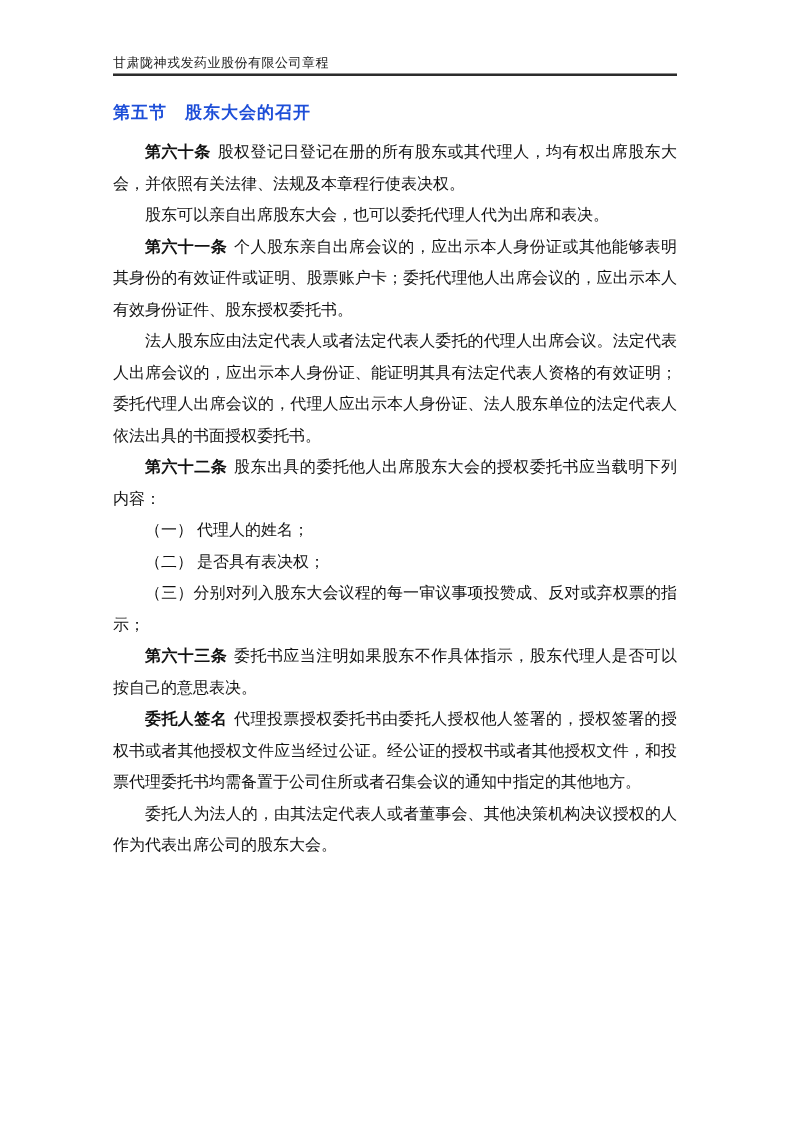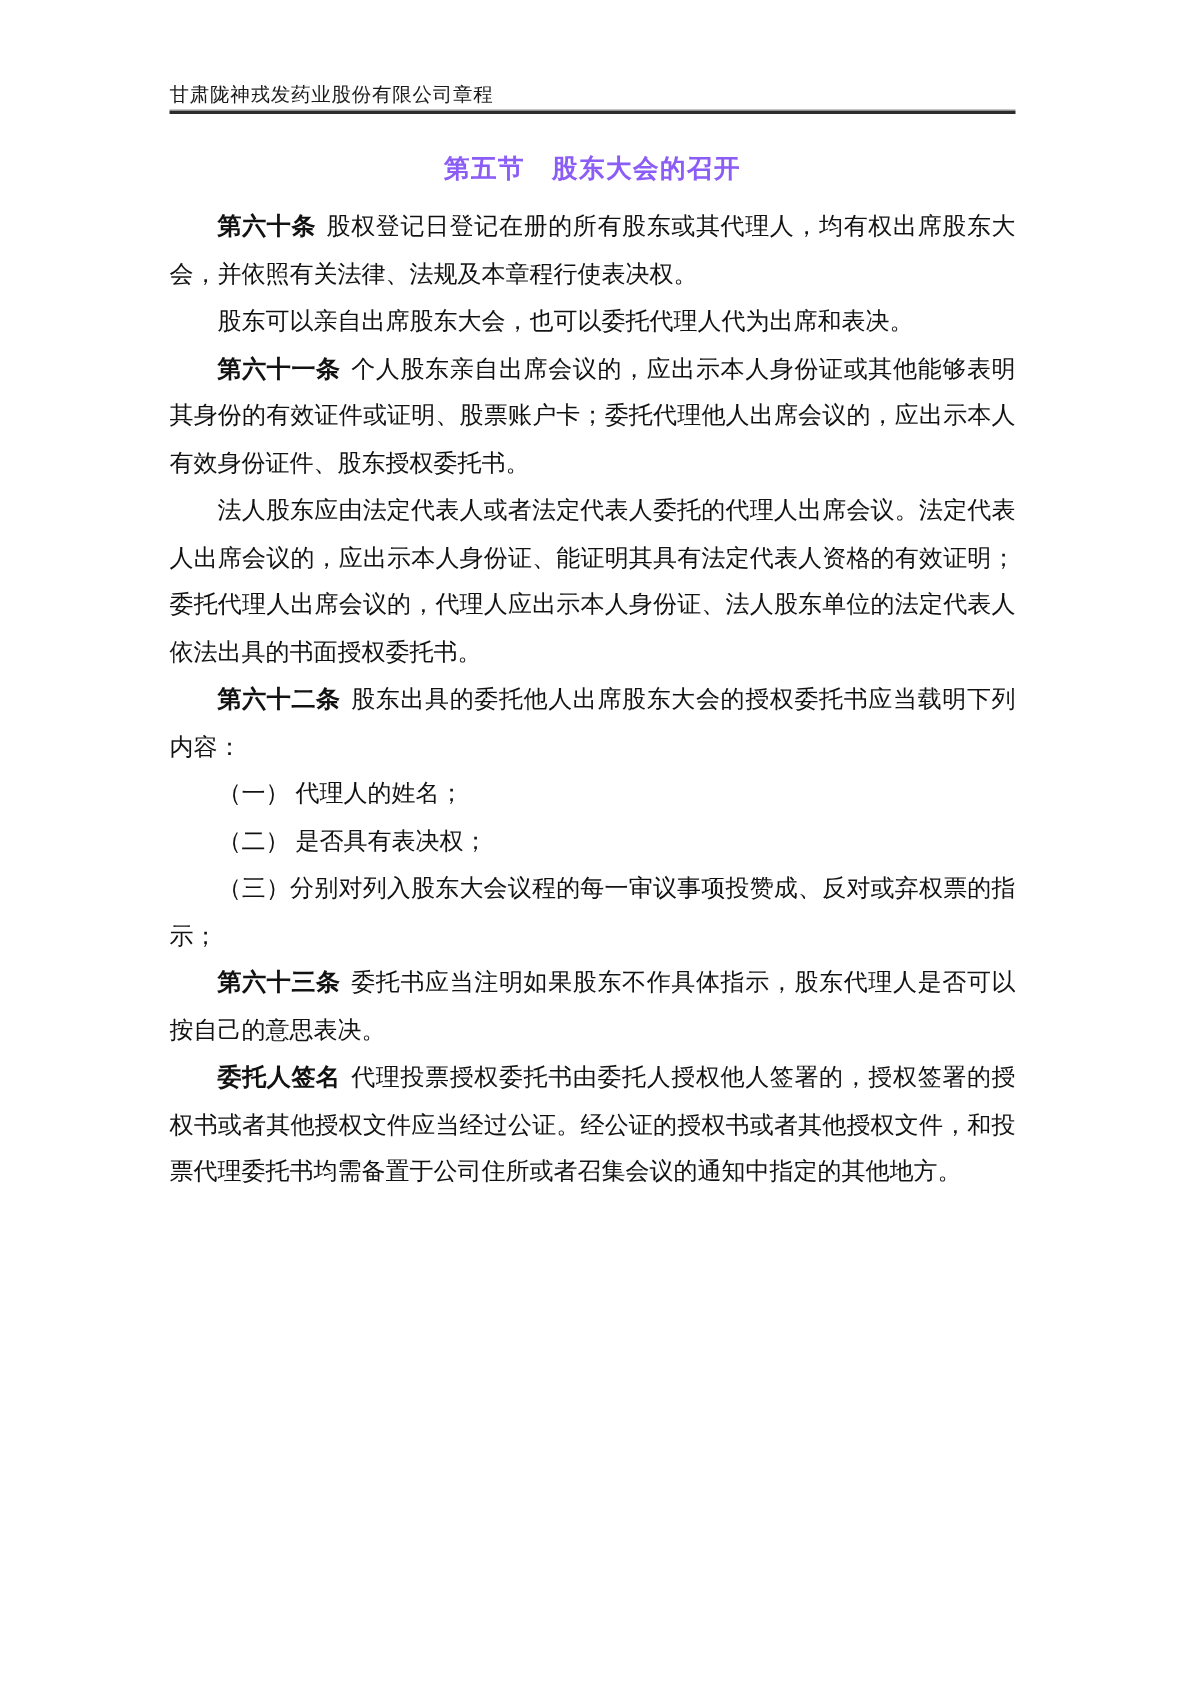--- a/index.html
+++ b/index.html
@@ -29,23 +29,22 @@
     margin-top: 2px;
     height: 0;
     border-top: 1px solid #8f8f8f;
     border-bottom: 2px solid #2c2c2c;
   }
   .doc-title {
     margin-top: 25px;
     font-size: 17px;
     font-weight: bold;
     line-height: 24px;
-    text-align: center;
     letter-spacing: 1px;
-    color: #8b5cf6;
+    color: #1d4ed8;
   }
   .body-text {
     margin-top: 11px;
     font-size: 16px;
     line-height: 31.5px;
     text-align: justify;
   }
   .para {
     margin: 0;
     text-indent: 2em;
@@ -79,17 +78,18 @@
       <p class="para"><span class="article-label">第六十条</span><span>股权登记日登记在册的所有股东或其代理人，均有权出席股东大会，并依照有关法律、法规及本章程行使表决权。</span></p>
       <p class="para"><span>股东可以亲自出席股东大会，也可以委托代理人代为出席和表决。</span></p>
       <p class="para"><span class="article-label">第六十一条</span><span>个人股东亲自出席会议的，应出示本人身份证或其他能够表明其身份的有效证件或证明、股票账户卡；委托代理他人出席会议的，应出示本人有效身份证件、股东授权委托书。</span></p>
       <p class="para"><span>法人股东应由法定代表人或者法定代表人委托的代理人出席会议。法定代表人出席会议的，应出示本人身份证、能证明其具有法定代表人资格的有效证明；委托代理人出席会议的，代理人应出示本人身份证、法人股东单位的法定代表人依法出具的书面授权委托书。</span></p>
       <p class="para"><span class="article-label">第六十二条</span><span>股东出具的委托他人出席股东大会的授权委托书应当载明下列内容：</span></p>
       <p class="para"><span>（一） 代理人的姓名；</span></p>
       <p class="para"><span>（二） 是否具有表决权；</span></p>
       <p class="para"><span>（三）分别对列入股东大会议程的每一审议事项投赞成、反对或弃权票的指示；</span></p>
       <p class="para"><span class="article-label">第六十三条</span><span>委托书应当注明如果股东不作具体指示，股东代理人是否可以按自己的意思表决。</span></p>
       <p class="para"><span class="article-label">委托人签名</span><span>代理投票授权委托书由委托人授权他人签署的，授权签署的授权书或者其他授权文件应当经过公证。经公证的授权书或者其他授权文件，和投票代理委托书均需备置于公司住所或者召集会议的通知中指定的其他地方。</span></p>
+      <p class="para"><span>委托人为法人的，由其法定代表人或者董事会、其他决策机构决议授权的人作为代表出席公司的股东大会。</span></p>
     </div>
   </div>
 
   <div class="page-number">14</div>
 </div>
 
 </body></html>

